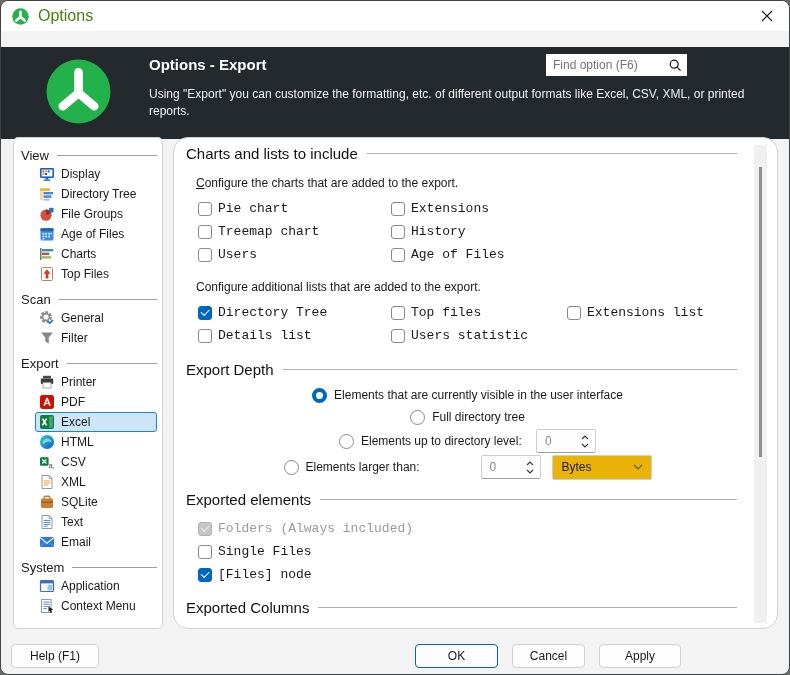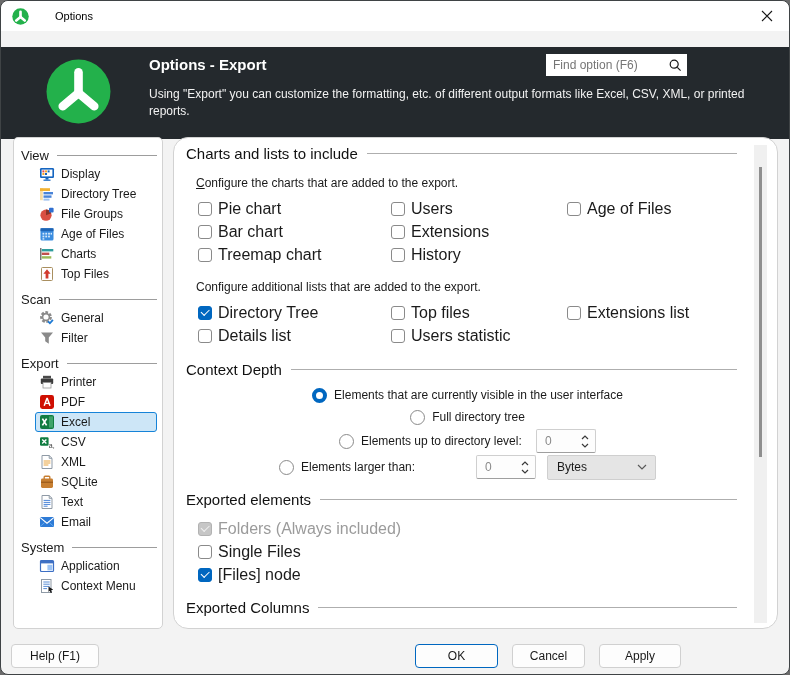--- a/index.html
+++ b/index.html
@@ -6,21 +6,21 @@
   html,body { background:#6b6b6b; }
   body { font-family:"Liberation Sans", sans-serif; }
   .window {
     position:relative; width:790px; height:675px; background:#f3f3f3;
     border:1px solid #3f4345; border-radius:8px; overflow:hidden;
   }
   
   .titlebar { position:absolute; top:0; left:0; right:0; height:30px; background:#ffffff;
     display:flex; align-items:center; border-radius:7px 7px 0 0; }
   .appicon { margin-left:11px; width:17px; height:17px; flex:none; }
-  .title-text { margin-left:26px; font-size:11px; color:#000000; }
+  .title-text { margin-left:9px; font-size:16px; color:#4d7c0f; }
   .close-btn { margin-left:auto; width:44px; height:30px; display:flex; align-items:center; justify-content:center; }
   
   .header { position:absolute; top:46px; left:0; right:0; height:92px; background:#24292d; }
   .logo { position:absolute; left:45px; top:12px; width:65px; height:65px; }
   .header-title { position:absolute; left:148px; top:9px; font-size:15px; font-weight:bold; color:#ffffff; }
   .header-desc { position:absolute; left:148px; top:39px; width:628px; font-size:12px; line-height:17px; color:#f2f2f2; }
   .search-box { position:absolute; left:545px; top:7px; width:141px; height:22px; background:#ffffff;
     display:flex; align-items:center; }
   .search-box input { flex:1; min-width:0; border:none; outline:none; background:transparent;
     font-size:12px; padding-left:7px; color:#1a1a1a; font-family:"Liberation Sans", sans-serif; }
@@ -49,36 +49,36 @@
   .cb-grid.rows3 { grid-template-rows:repeat(3,23px); grid-template-columns:193px 176px auto; }
   .cb-grid.rows2 { grid-template-rows:repeat(2,23px); grid-template-columns:193px 176px auto; }
   .cb-row { display:flex; align-items:center; gap:6px; }
   .cb { width:14px; height:14px; border:1px solid #8a8a8a; border-radius:3px; background:#fff;
     flex:none; display:flex; align-items:center; justify-content:center; }
   .cb.checked { background:#0067c0; border-color:#0067c0; }
   .cb.checked::after { content:""; width:7px; height:3.5px; border-left:1.6px solid #fff;
     border-bottom:1.6px solid #fff; transform:rotate(-45deg); margin-bottom:2px; }
   .cb.disabled { background:#c6c6c6; border-color:#b2b2b2; }
   .cb.disabled::after { border-color:#efefef; }
-  .cb-row .lbl { font-size:16px; color:#1a1a1a; white-space:nowrap; }
+  .cb-row .lbl { font-size:13px; color:#1a1a1a; white-space:nowrap;font-family:Liberation Mono, monospace; }
   .cb-row .lbl.dim { color:#9b9b9b; }
   #sec2 { margin-top:13px; }
   .radio-list { margin:6px 0 0 12px; }
   .radio-row { display:flex; align-items:center; height:22px; gap:7px;justify-content:center; }
   .radio-row.tall { height:26px; }
   .radio { width:15px; height:15px; border-radius:50%; border:1px solid #8a8a8a; background:#fff; flex:none; }
   .radio.selected { border:4.5px solid #0067c0; }
   .radio-row .lbl { font-size:12px; color:#1a1a1a; white-space:nowrap; }
   .radio-row .lbl.fixedw { width:168px; }
   .spin { width:60px; height:24px; border:1px solid #cfcfcf; border-bottom-color:#9f9f9f; border-radius:2px;
     background:#fdfdfd; display:flex; align-items:center; }
   .spin .val { flex:1; padding-left:8px; font-size:12px; color:#8a8a8a; }
   .spin .arrows { display:flex; flex-direction:column; gap:3px; padding-right:6px; }
-  .combo { margin-left:4px; width:109px; height:25px; border:1px solid #cfcfcf; border-radius:2px;
-    background:#e5e5e5; display:flex; align-items:center; }
+  .combo { margin-left:4px; width:100px; height:25px; border:1px solid #cfcfcf; border-radius:2px;
+    background:#eab308; display:flex; align-items:center; }
   .combo .val { flex:1; padding-left:9px; font-size:12px; color:#1a1a1a; }
   .combo .icon { padding-right:8px; display:flex; }
   .cbe-list { margin:9px 0 0 12px; }
   .cbe-list .cb-row { height:23px; }
   #sec3 { margin-top:10px; }
   #sec4 { margin-top:12px; }
   
   .scrollbar { position:absolute; top:7px; right:10px; width:13px; height:478px; background:#f0f0f0; }
   .scroll-thumb { position:absolute; left:5px; top:22px; width:3px; height:290px; background:#8f8f8f; }
   
@@ -274,20 +274,35 @@
             <rect x="1" y="1" width="14" height="14" rx="2" fill="#107c41"></rect>
             <rect x="10" y="2.4" width="4" height="11.2" fill="#3fa36b"></rect>
             <path d="M3.4 4.6 L7.6 11.4 M7.6 4.6 L3.4 11.4" stroke="#fff" stroke-width="1.7"></path>
           </svg>
         </span>
         <span class="lbl">Excel</span>
       </div>
       <div class="side-item">
         <span class="icon">
           <svg viewBox="0 0 16 16" width="16" height="16">
+            <defs>
+              <linearGradient id="eg1" x1="0" y1="0" x2="1" y2="1">
+                <stop offset="0" stop-color="#35c1f1"></stop>
+                <stop offset="1" stop-color="#0b62c4"></stop>
+              </linearGradient>
+            </defs>
+            <circle cx="8" cy="8" r="7" fill="url(#eg1)"></circle>
+            <path d="M3.4 9.6 C3.9 5.6 7 4 9.6 4.8 C12.1 5.6 12.7 7.6 12.2 8.4 C10.6 7.1 6.4 7.3 5.4 9.8 Z" fill="#8fe3b4" opacity="0.9"></path>
+          </svg>
+        </span>
+        <span class="lbl">HTML</span>
+      </div>
+      <div class="side-item">
+        <span class="icon">
+          <svg viewBox="0 0 16 16" width="16" height="16">
             <rect x="1" y="3.2" width="8.6" height="8.6" rx="1.2" fill="#107c41"></rect>
             <path d="M3.2 5.6 L7.4 9.4 M7.4 5.6 L3.2 9.4" stroke="#fff" stroke-width="1.4"></path>
             <text x="9.8" y="13.8" font-size="7" fill="#3c3c3c" font-family="sans-serif">a,</text>
           </svg>
         </span>
         <span class="lbl">CSV</span>
       </div>
       <div class="side-item">
         <span class="icon">
           <svg viewBox="0 0 16 16" width="16" height="16">
@@ -360,24 +375,20 @@
       <span class="line"></span>
     </div>
     <div class="hint ak">Configure the charts that are added to the export.</div>
     <div class="cb-grid rows3" id="grid1">
         <div class="cb-row">
           <span class="cb"></span>
           <span class="lbl">Pie chart</span>
         </div>
         <div class="cb-row">
           <span class="cb"></span>
-          <span class="lbl">Bar chart</span>
-        </div>
-        <div class="cb-row">
-          <span class="cb"></span>
           <span class="lbl">Treemap chart</span>
         </div>
         <div class="cb-row">
           <span class="cb"></span>
           <span class="lbl">Users</span>
         </div>
         <div class="cb-row">
           <span class="cb"></span>
           <span class="lbl">Extensions</span>
         </div>
@@ -408,21 +419,21 @@
           <span class="cb"></span>
           <span class="lbl">Users statistic</span>
         </div>
         <div class="cb-row">
           <span class="cb"></span>
           <span class="lbl">Extensions list</span>
         </div>
       </div>
 
     <div class="sec-h" id="sec2">
-      <span>Context Depth</span>
+      <span>Export Depth</span>
       <span class="line"></span>
     </div>
     <div class="radio-list" id="radios">
         <div class="radio-row">
           <span class="radio selected"></span>
           <span class="lbl">Elements that are currently visible in the user interface</span>
         </div>
         <div class="radio-row">
           <span class="radio"></span>
           <span class="lbl">Full directory tree</span>

